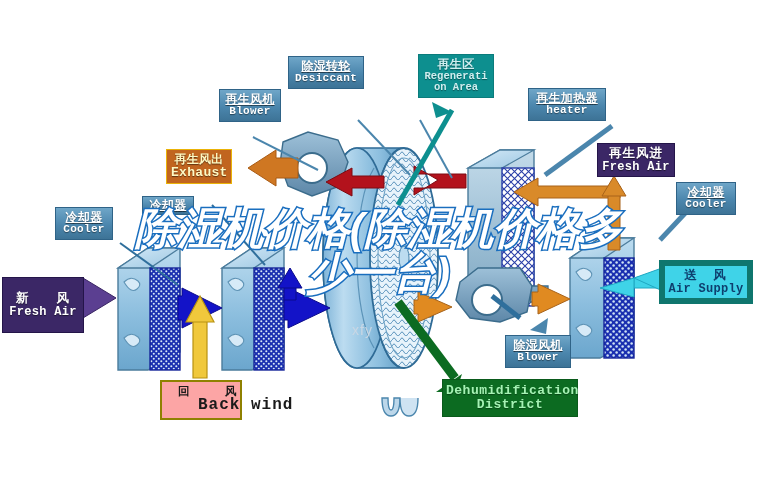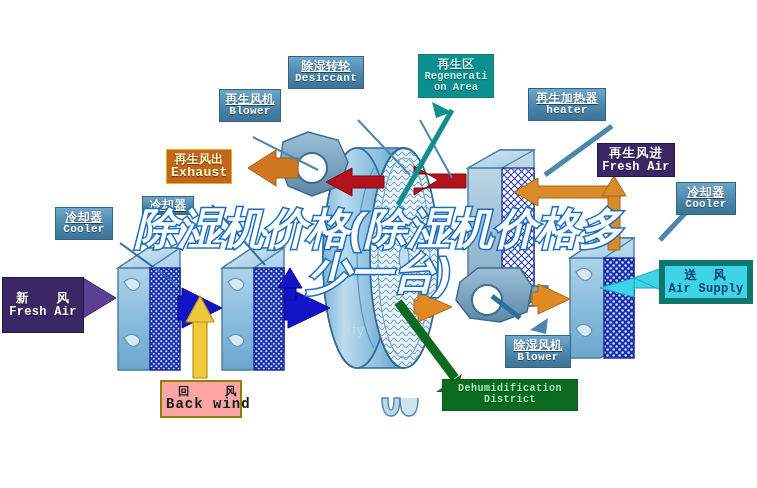--- a/index.html
+++ b/index.html
@@ -40,37 +40,37 @@
 
   
   .cyan{background:#3fd3e8;color:#0e3f6e;border:6px solid #0f766e;}
   .cyan .cn{font-size:12.5px;letter-spacing:2px;}
   .cyan .en{font-size:12px;font-weight:bold;}
 
   
   .grn{background:#0c6b21;color:#a5f3b4;border:1px solid #0a5a1b;
        text-shadow:0 1px 1px rgba(0,0,0,.35);}
   .grn .cn{font-size:13px;letter-spacing:9px;padding-left:9px;}
-  .grn .en{font-size:10px;letter-spacing:.5px;}
+  .grn .en{font-size:13px;letter-spacing:.5px;}
 
   
   .yel{background:#fca5a5;color:#1a1a1a;border:2px solid #8f8100;}
   .yel .cn{font-size:11.5px;letter-spacing:12px;padding-left:12px;}
-  .yel .en{font-size:14px;letter-spacing:1px;}
+  .yel .en{font-size:16px;letter-spacing:1px;margin-left:32px;}
 
   
   #overlay{position:absolute;left:0;top:206px;width:757px;z-index:90;
            text-align:center;pointer-events:none;}
   #overlay .ln{display:block;font-family:"Liberation Sans",sans-serif;
       font-weight:bold;font-style:italic;font-size:43px;line-height:45px;
       color:#ffffff;letter-spacing:0px;
       -webkit-text-stroke:3px #1b6fbf;
       paint-order:stroke fill;
       text-shadow:0 0 1px #1b6fbf;}
-  #wm{position:absolute;left:344px;top:322px;font-size:14px;color:#c9d7e4;
+  #wm{position:absolute;left:352px;top:322px;font-size:14px;color:#c9d7e4;
       font-family:"Liberation Sans",sans-serif;z-index:35;letter-spacing:1px;}
 </style>
 </head>
 <body>
 
 <div id="stage">
 
   <svg id="svgroot" viewBox="0 0 757 488">
     <defs>
       <linearGradient id="gBody" x1="0" y1="0" x2="0" y2="1">

